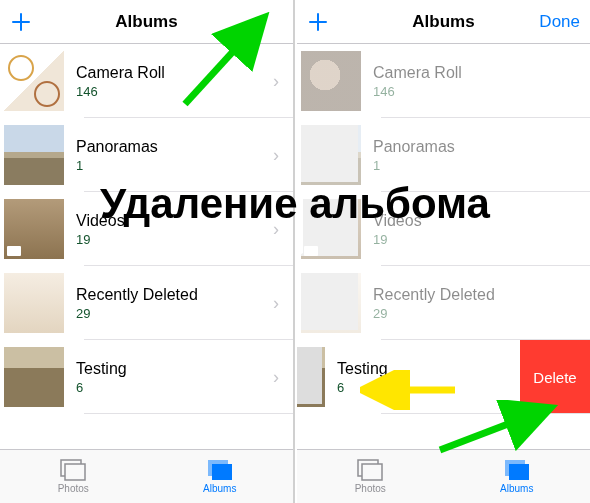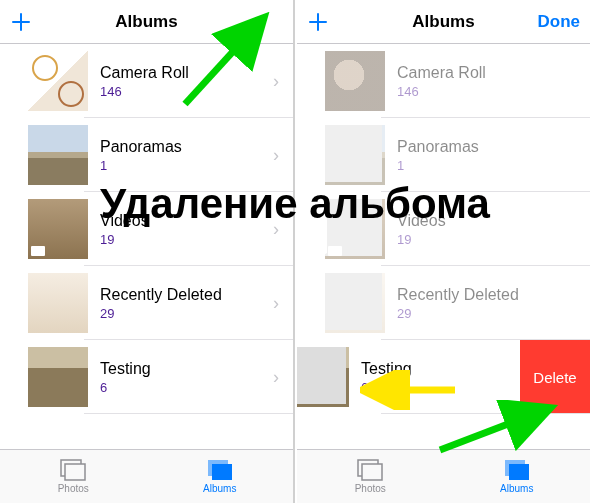--- a/index.html
+++ b/index.html
@@ -60,33 +60,33 @@
   .nav-left, .nav-right {
     display: flex;
     align-items: center;
     gap: 14px;
     z-index: 1;
   }
   .nav-btn {
     color: #007aff;
     font-size: 17px;
   }
-  .nav-btn.bold { font-weight: 700; padding-left: 45px; }
+  .nav-btn.bold { font-weight: 400; padding-left: 45px; }
   .nav-icon svg { display: block; }
 
   
   .list {
     flex: 1;
     overflow: hidden;
   }
   .row {
     display: flex;
     align-items: center;
     height: 74px;
-    padding-left: 28px;
+    padding-left: 4px;
     position: relative;
   }
   .row.shifted .thumb,
   .row.shifted .row-body { transform: translateX(-36px); }
   .row-sep {
     position: absolute;
     left: 84px; right: 0; bottom: 0;
     height: 1px;
     background: #e2e1e5;
   }
@@ -99,21 +99,21 @@
     overflow: hidden;
   }
   .row-body {
     flex: 1;
     padding-left: 12px;
     display: flex;
     flex-direction: column;
     justify-content: center;
   }
   .album-title { font-size: 16px; color: #000; line-height: 1.2; }
-  .album-count { font-size: 13px; color: #4c1d95; margin-top: 2px; }
+  .album-count { font-size: 13px; color: #14532d; margin-top: 2px; }
   .chevron {
     color: #c7c7cc;
     padding-right: 14px;
     font-size: 18px;
   }
 
   
   .thumb.camera { background: linear-gradient(135deg,#fff 0 50%,#f0e6d8 50% 100%); }
   .thumb.camera::before, .thumb.camera::after { content:""; position:absolute; width:22px; height:22px; border:2px solid #d9a44a; border-radius:50%; }
   .thumb.camera::before { left:4px; top:4px; }

